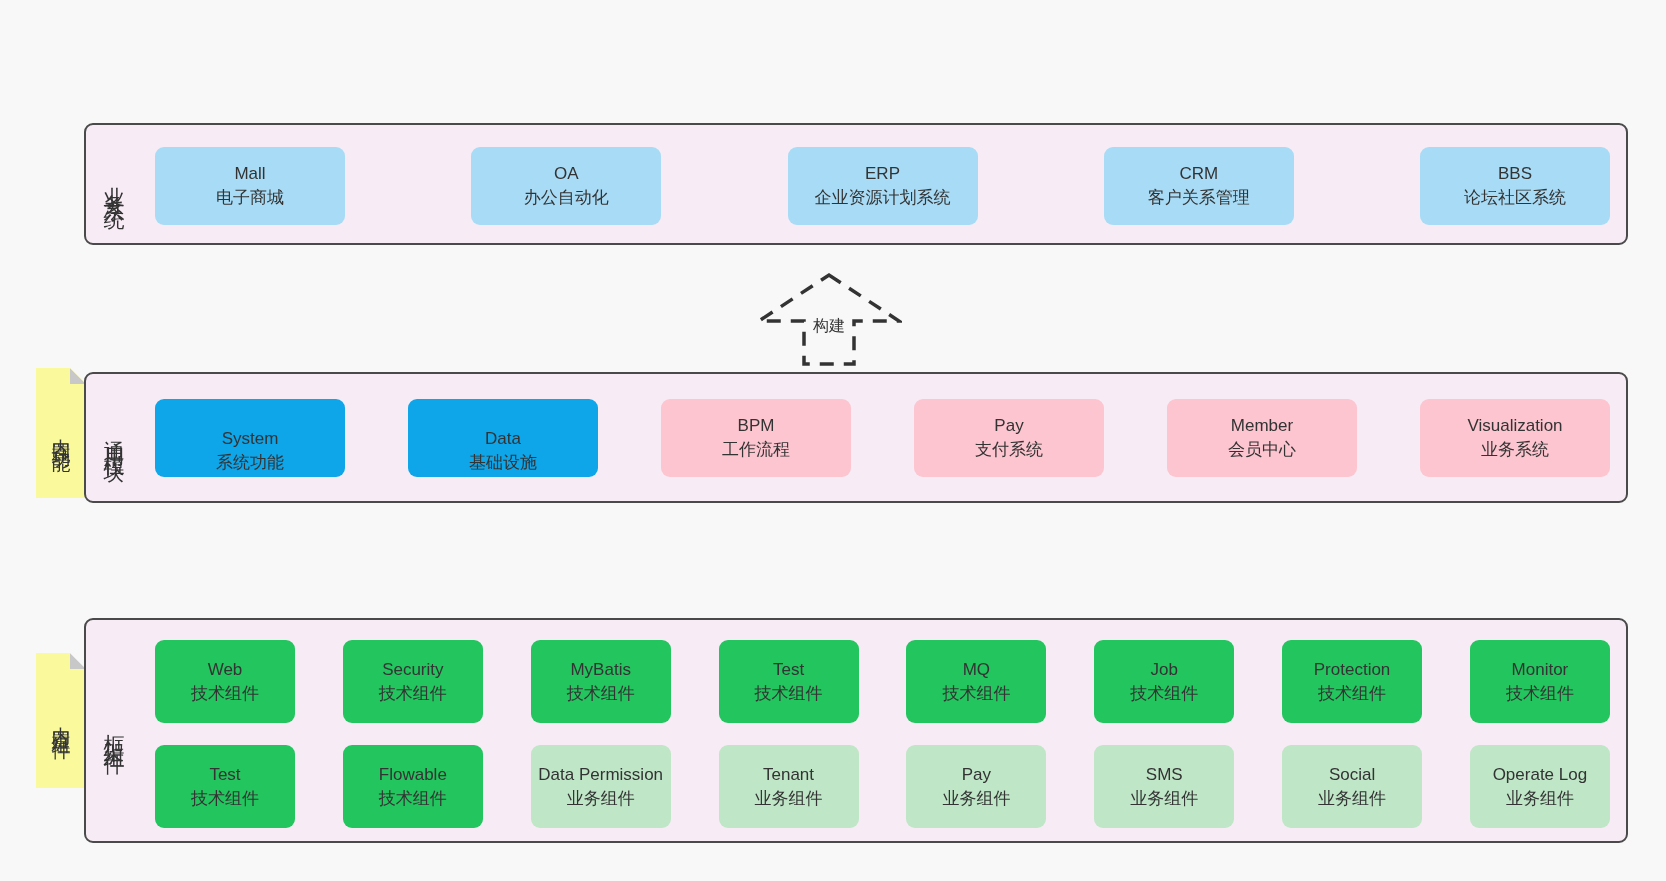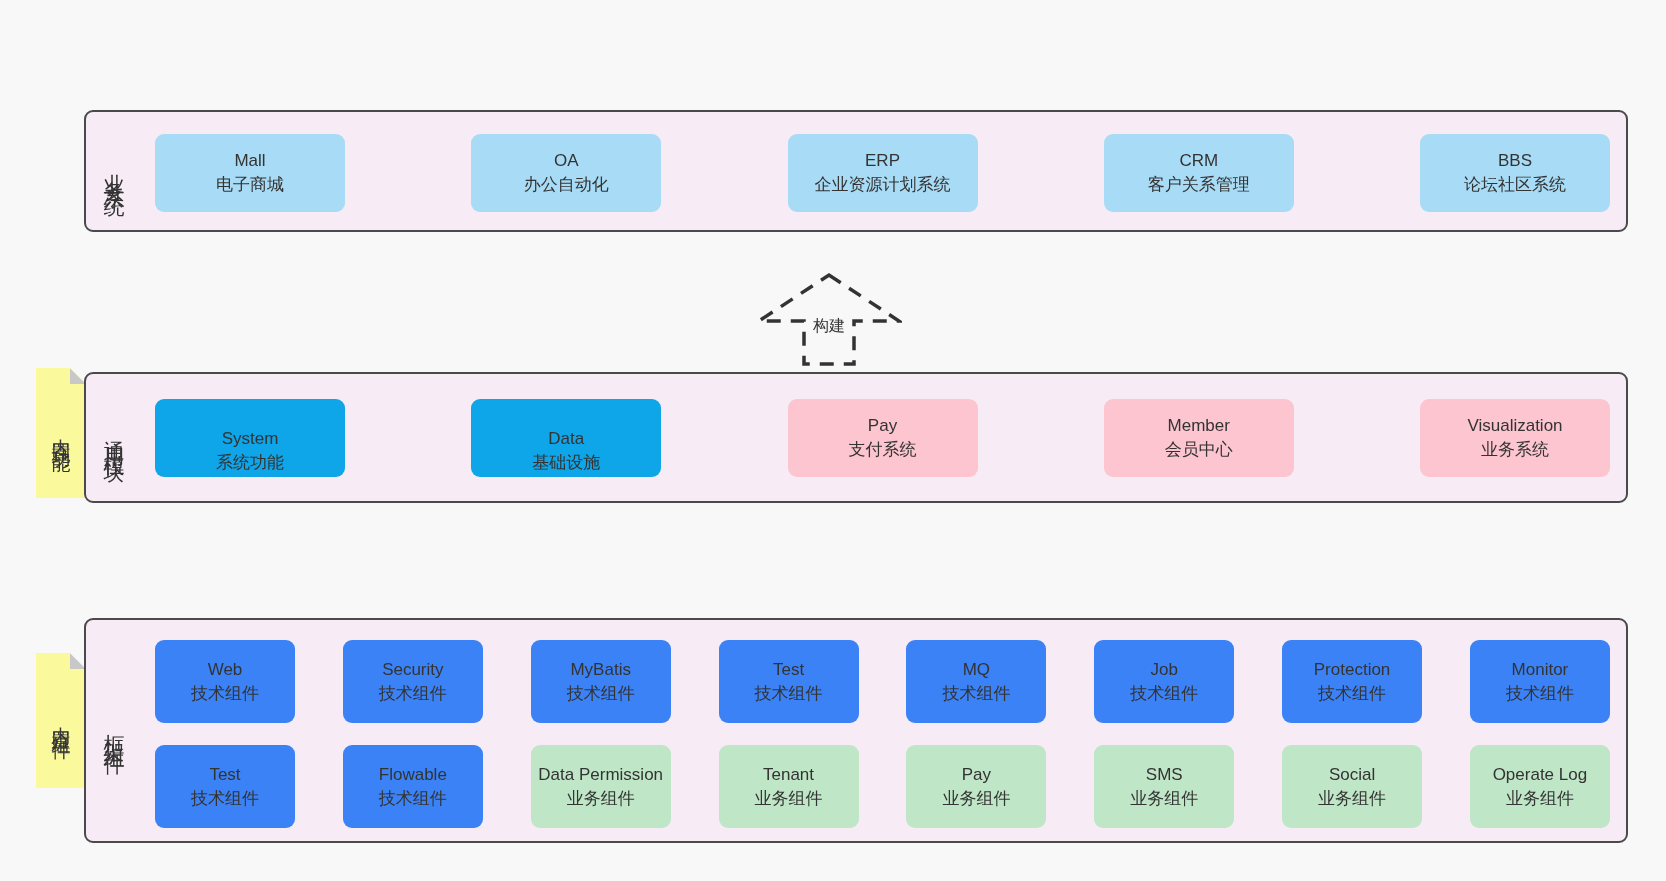--- a/index.html
+++ b/index.html
@@ -23,21 +23,21 @@
   .box{
     box-sizing:border-box;border-radius:9px;
     display:flex;flex-direction:column;justify-content:center;align-items:center;
     text-align:center;font-size:17px;line-height:24px;padding:2px 4px;
   }
   .box-wide{width:190px;height:78px;}
   .box-narrow{width:140px;height:83px;}
   .box--blue{background:#a8dbf5;}
   .box--red{background:#0ea5e9;justify-content:flex-end;}
   .box--pink{background:#fcc5cf;}
-  .box--green{background:#3b82f6;}
+  .box--green{background:#22c55e;}
   .box--lightgreen{background:#bfe6c6;}
   .note{
     position:absolute;left:36px;width:50px;background:#fafa9c;
     display:flex;justify-content:center;align-items:center;
     clip-path:polygon(0 0,calc(100% - 16px) 0,100% 16px,100% 100%,0 100%);
   }
   .note-fold{
     position:absolute;top:0;right:0;width:16px;height:16px;background:#c8c8c8;
     clip-path:polygon(0 0,100% 100%,0 100%);
   }
@@ -50,21 +50,21 @@
   .arrow-label{
     position:absolute;left:50%;top:57%;transform:translate(-50%,-50%);
     background:#f8f8f8;padding:1px 4px;font-size:16px;color:#333;white-space:nowrap;text-align:right;
   }
 </style>
 </head>
 <body>
 
 <div class="canvas">
 
-  <section class="layer" style="top:110px;height:122px;">
+  <section class="layer" style="top:123px;height:122px;">
     <div class="v-label">业务系统</div>
     <div class="row" style="top:22px;">
       <div class="box box-wide box--blue">
         <div>Mall</div>
         <div>电子商城</div>
       </div>
       <div class="box box-wide box--blue">
         <div>OA</div>
         <div>办公自动化</div>
       </div>
@@ -100,20 +100,24 @@
     <div class="row" style="top:25px;">
       <div class="box box-wide box--red">
         <div>System</div>
         <div>系统功能</div>
       </div>
       <div class="box box-wide box--red">
         <div>Data</div>
         <div>基础设施</div>
       </div>
       <div class="box box-wide box--pink">
+        <div>BPM</div>
+        <div>工作流程</div>
+      </div>
+      <div class="box box-wide box--pink">
         <div>Pay</div>
         <div>支付系统</div>
       </div>
       <div class="box box-wide box--pink">
         <div>Member</div>
         <div>会员中心</div>
       </div>
       <div class="box box-wide box--pink">
         <div>Visualization</div>
         <div>业务系统</div>

